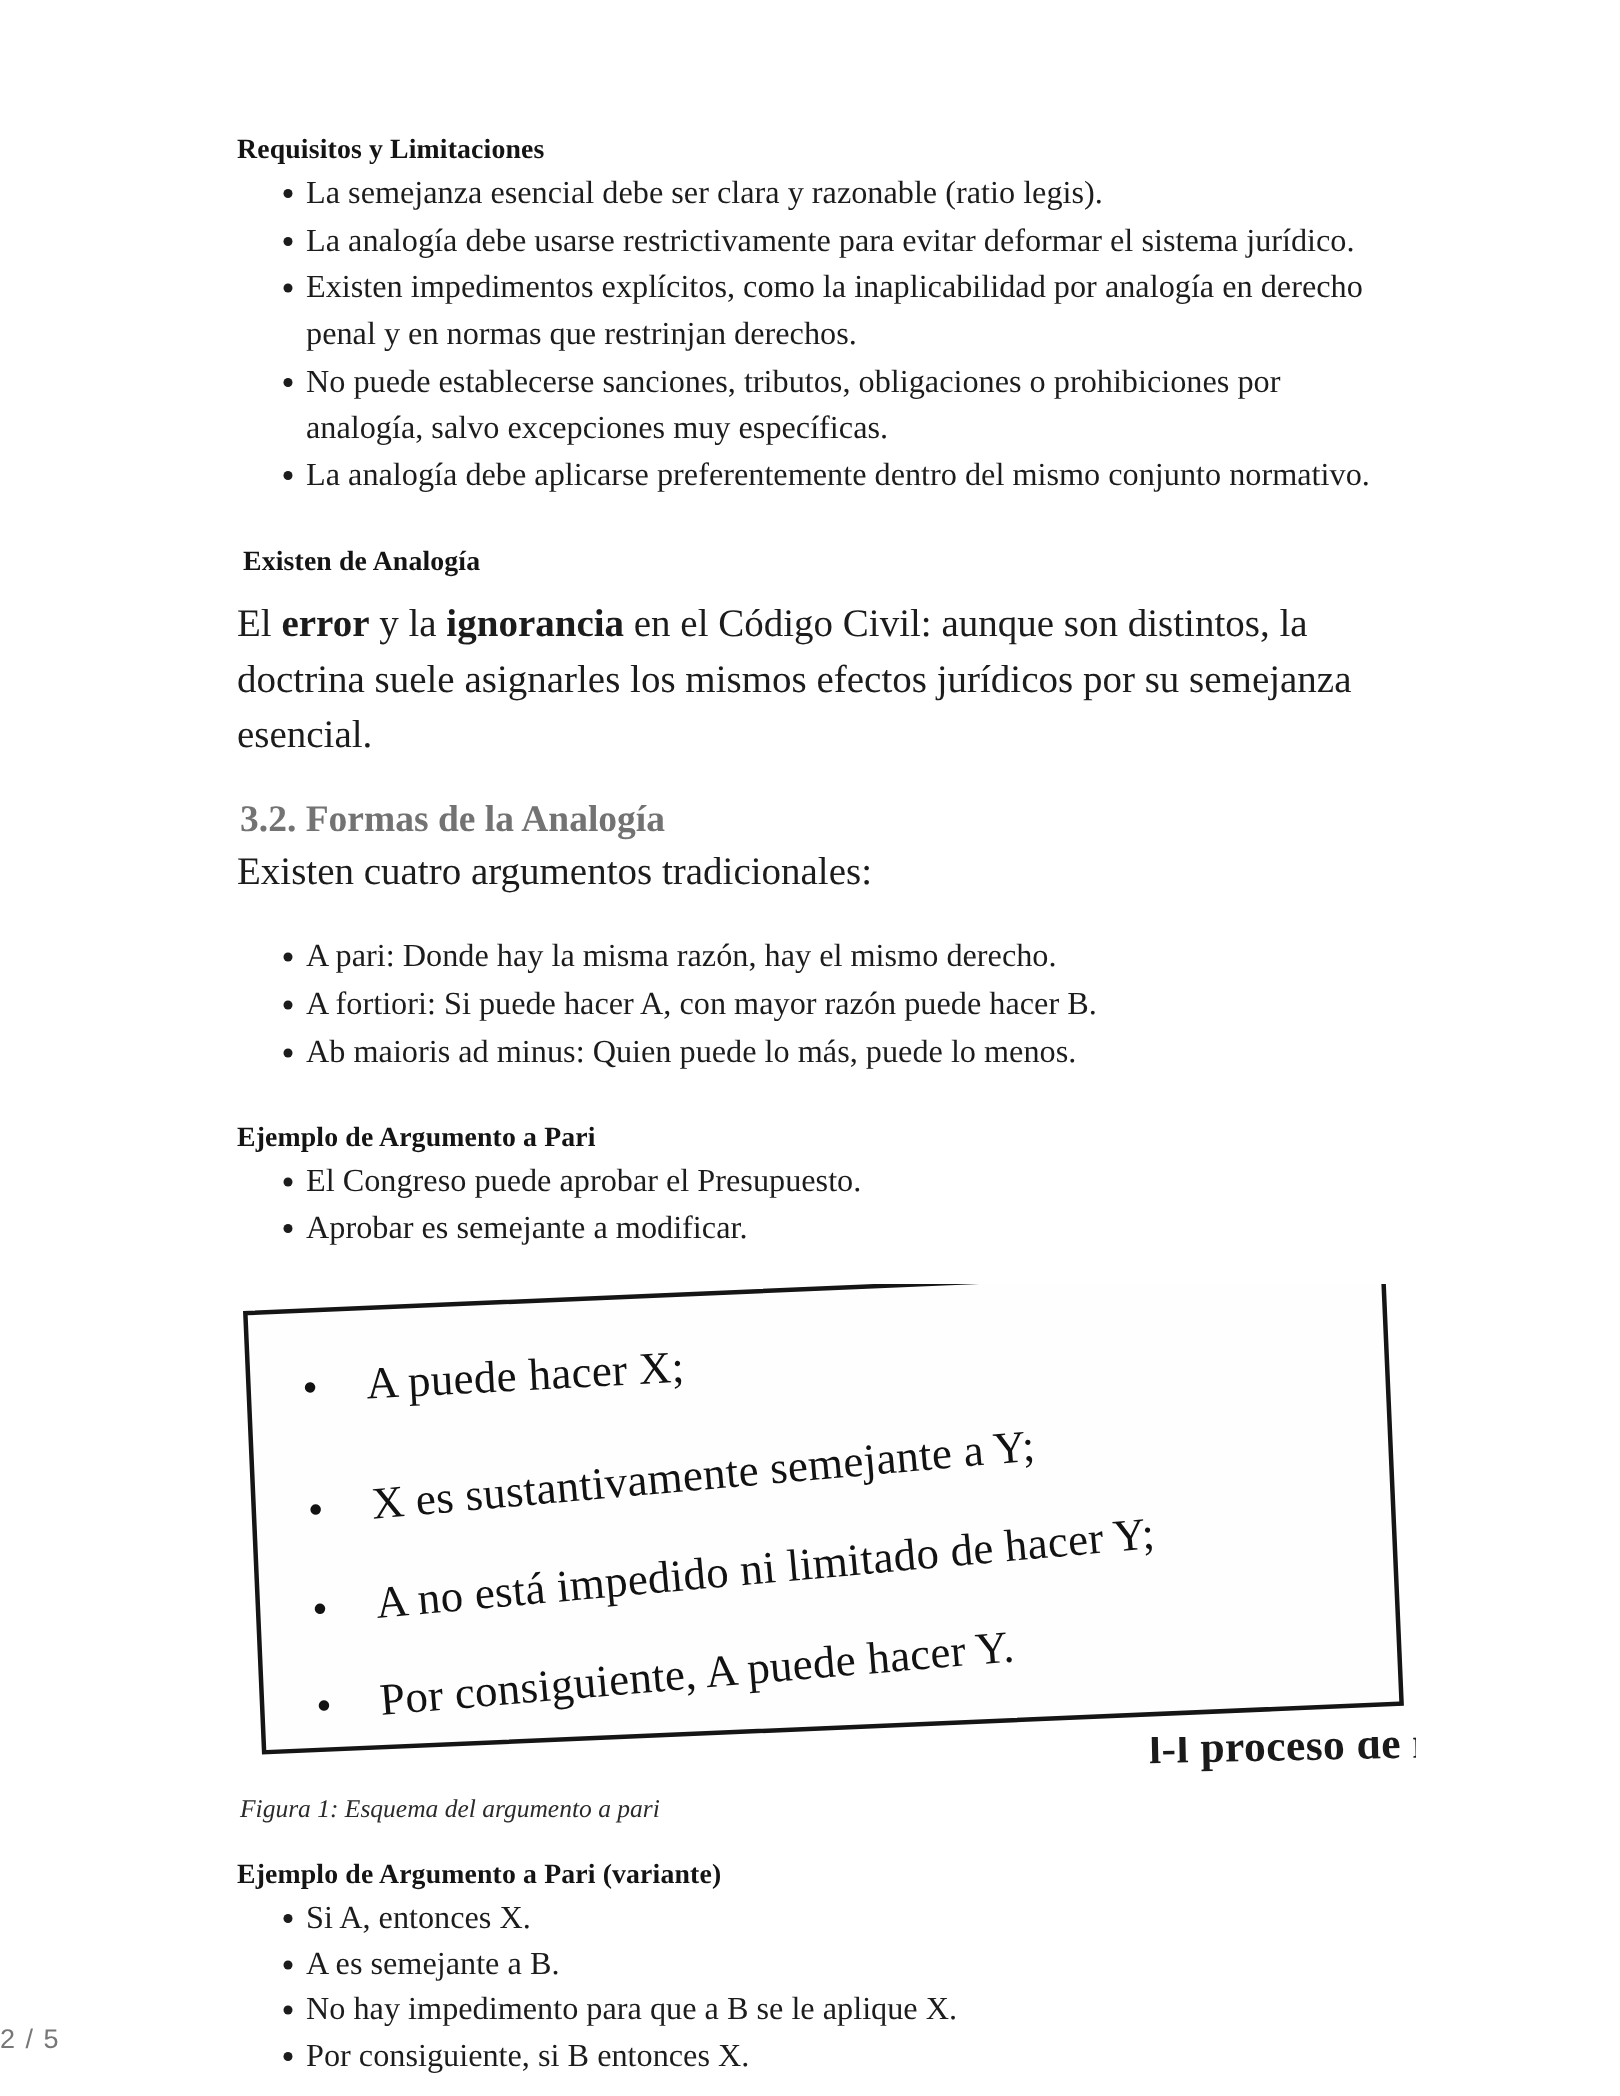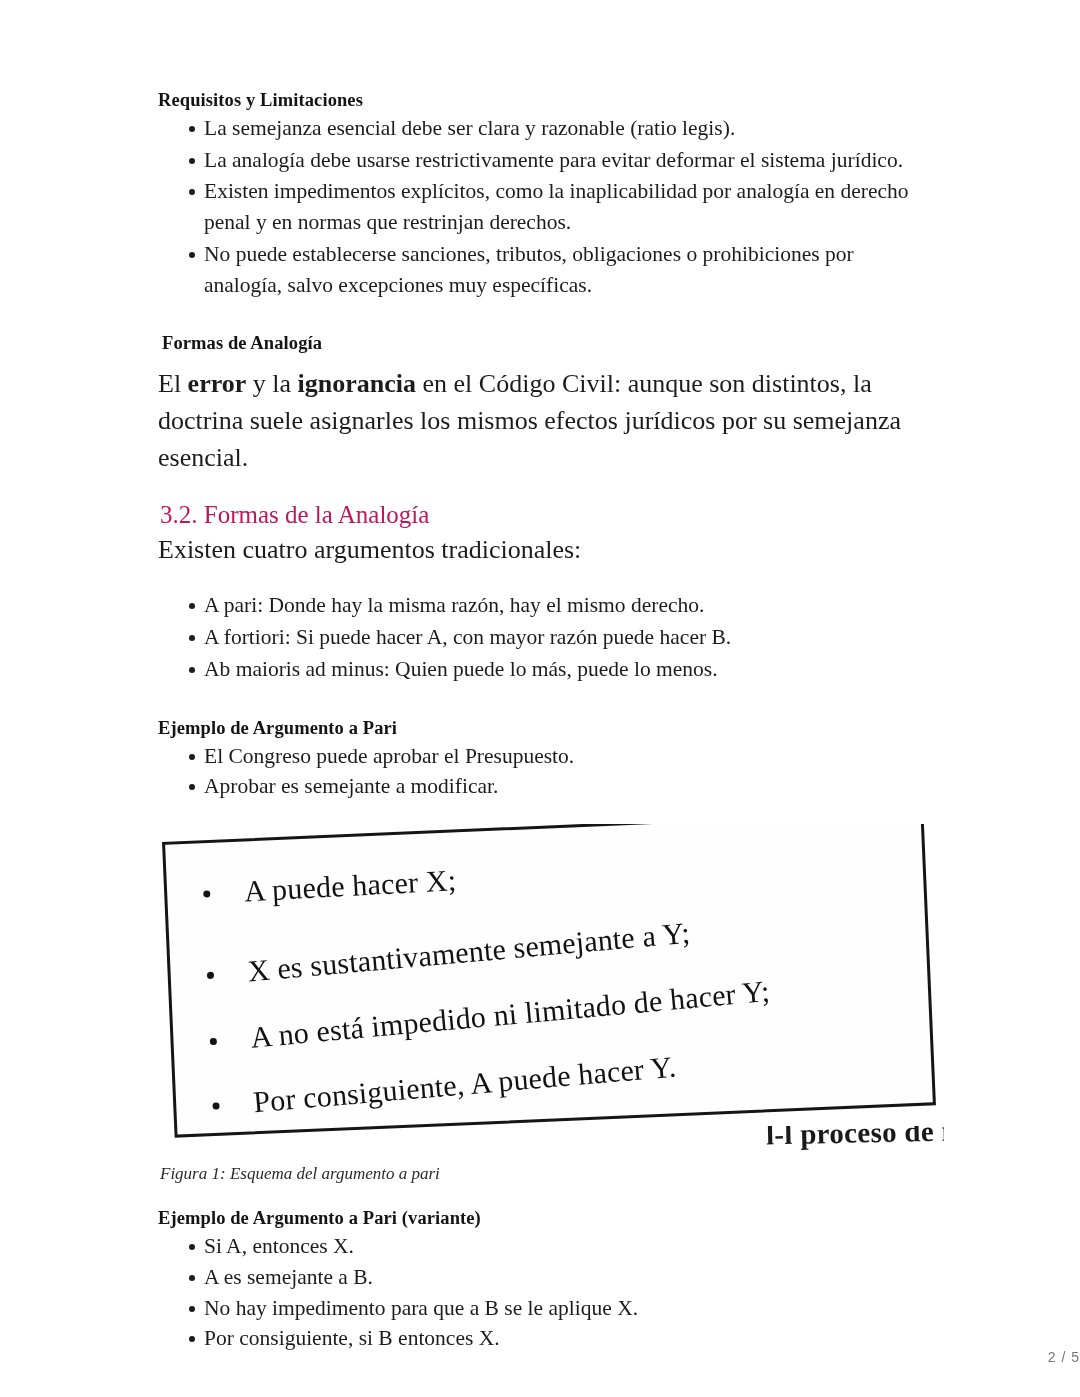--- a/index.html
+++ b/index.html
@@ -33,24 +33,24 @@
     font-size: 18.5px;
     line-height: 1.35;
     letter-spacing: 0.1px;
     color: #141414;
     margin: 0;
   }
   .minor-head.indent {
     padding-left: 4px;
   }
   .section-head {
-    font-weight: normal;
+    font-weight: bold;
     font-size: 25px;
     line-height: 1.3;
-    color: #be185d;
+    color: #737373;
     margin: 0;
     padding-left: 2px;
   }
 
   
   .para {
     font-size: 26px;
     line-height: 1.42;
     margin: 0;
     color: #1c1c1c;
@@ -165,23 +165,23 @@
     margin: 0;
     padding-left: 2px;
   }
 
   
   .footer {
     position: absolute;
     left: 0;
     right: 0;
     top: 1349px;
-    text-align: right;
+    text-align: left;
     font-family: "Liberation Sans", "DejaVu Sans", sans-serif;
-    font-size: 14px;
+    font-size: 18px;
     color: #777777;
     letter-spacing: 1px;
   }
 </style>
 </head>
 <body>
 
 <div class="page">
   <div class="content">
 
@@ -192,25 +192,28 @@
       </li>
       <li>
         <span>La analogía debe usarse restrictivamente para evitar deformar el sistema jurídico.</span>
       </li>
       <li>
         <span>Existen impedimentos explícitos, como la inaplicabilidad por analogía en derecho penal y en normas que restrinjan derechos.</span>
       </li>
       <li>
         <span>No puede establecerse sanciones, tributos, obligaciones o prohibiciones por analogía, salvo excepciones muy específicas.</span>
       </li>
+      <li>
+        <span>La analogía debe aplicarse preferentemente dentro del mismo conjunto normativo.</span>
+      </li>
     </ul>
 
     <div class="gap-l"></div>
 
-    <h3 class="minor-head indent">Formas de Analogía</h3>
+    <h3 class="minor-head indent">Existen de Analogía</h3>
     <div class="gap-s"></div>
     <p class="para"><span>El </span><b>error</b><span> y la </span><b>ignorancia</b><span> en el Código Civil: aunque son distintos, la doctrina suele asignarles los mismos efectos jurídicos por su semejanza esencial.</span></p>
 
     <div class="gap-m"></div>
 
     <h2 class="section-head">3.2. Formas de la Analogía</h2>
     <p class="para">Existen cuatro argumentos tradicionales:</p>
 
     <div class="gap-m"></div>
 

